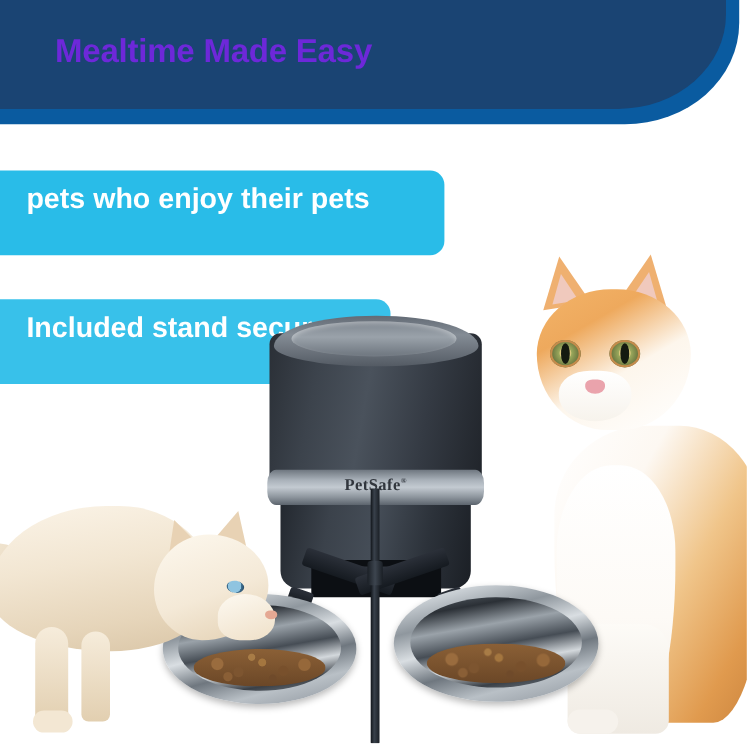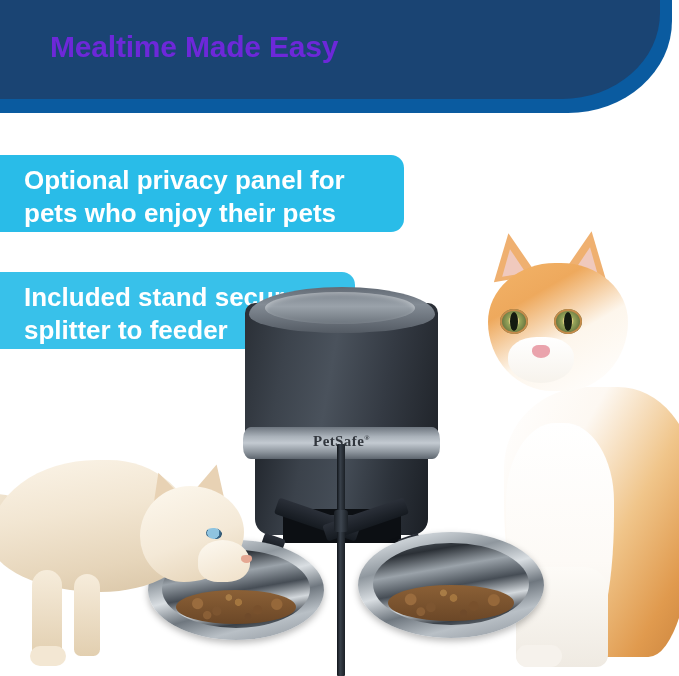--- a/index.html
+++ b/index.html
@@ -240,27 +240,25 @@
 </head>
 <body>
 
 <div id="shot">
 
   <div class="banner-accent"></div>
   <div class="banner-main"></div>
   <div class="banner-title">Mealtime Made Easy</div>
 
   <div class="callout" id="callout-1">
-    <span class="ln">Optional privacy panel for</span>
     <span class="ln">pets who enjoy their pets</span>
   </div>
 
   <div class="callout" id="callout-2">
     <span class="ln">Included stand secures</span>
-    <span class="ln">splitter to feeder</span>
   </div>
 
   <div class="scene">
 
     <div class="cat" id="cat-right">
       <div class="cr-body"></div>
       <div class="cr-chest"></div>
       <div class="cr-legs"></div>
       <div class="cr-paw"></div>
       <div class="cr-ear cr-ear-a"></div>

